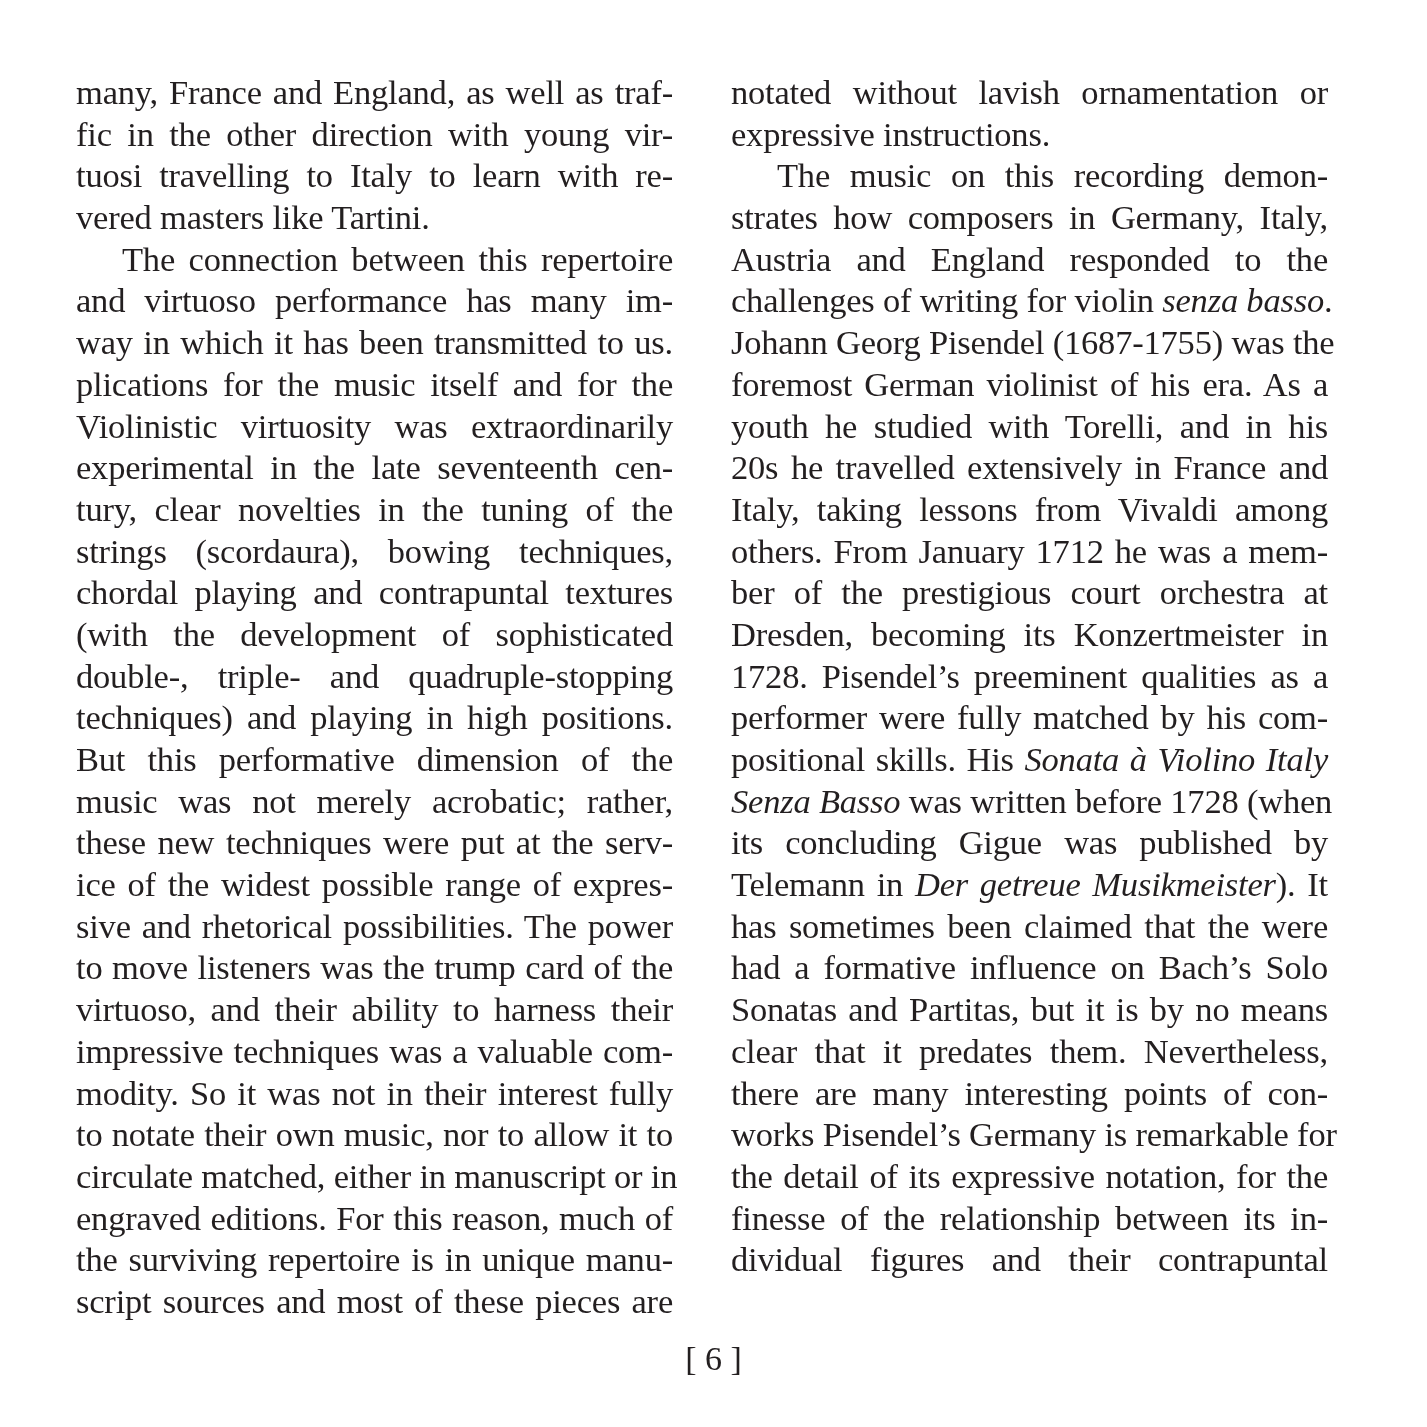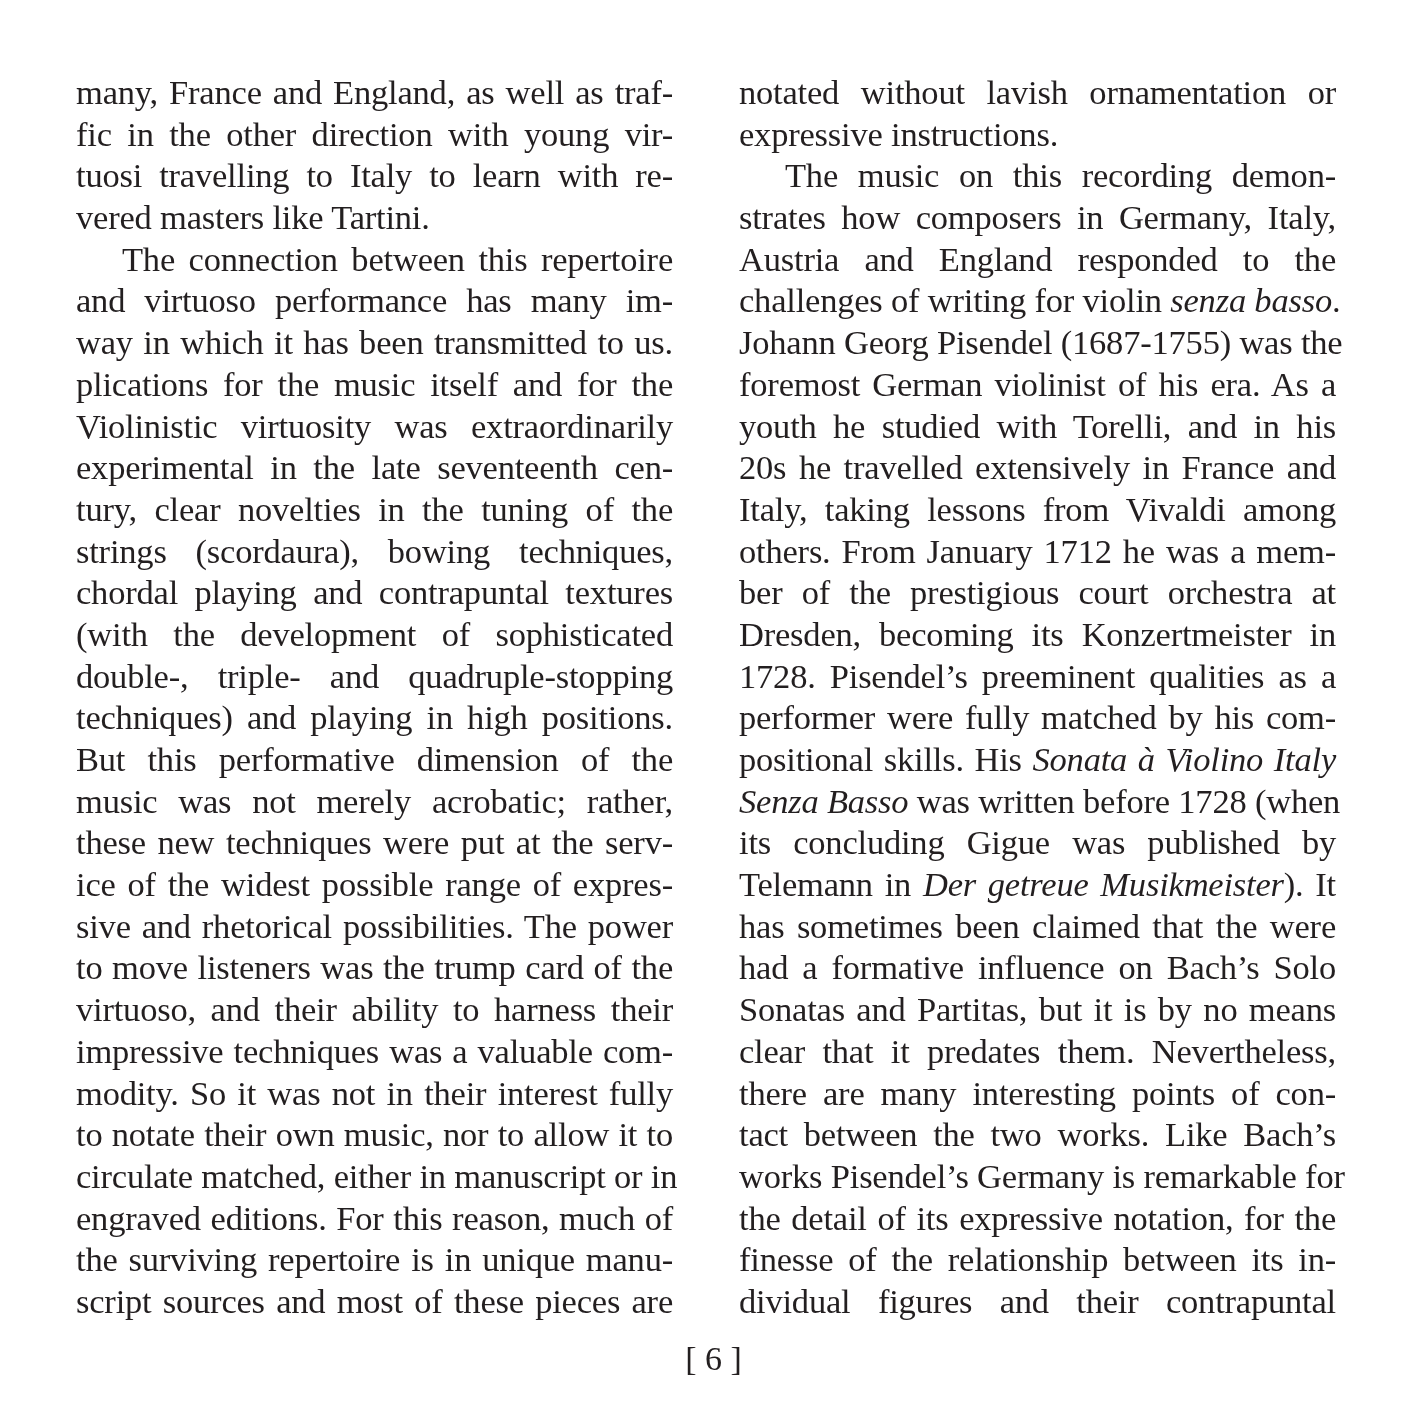--- a/index.html
+++ b/index.html
@@ -8,21 +8,21 @@
     position: absolute;
     top: 72px;
     width: 597px;
     font-family: "Liberation Serif", "DejaVu Serif", serif;
     font-size: 34.5px;
     line-height: 41.7px;
     color: #231f20;
     letter-spacing: -0.2px;
   }
   .col-left { left: 76px; }
-  .col-right { left: 731px; margin-left: 8px; }
+  .col-right { left: 731px; }
   .line {
     display: block;
     white-space: nowrap;
     text-align: justify;
     text-align-last: justify;
     height: 41.7px;
     overflow: visible;
   }
   .line.last { text-align-last: left; }
   .line.indent { padding-left: 46px; }
@@ -91,19 +91,18 @@
     <div class="line">performer were fully matched by his com-</div>
     <div class="line"><span>positional skills. His </span><i>Sonata à Violino Italy</i></div>
     <div class="line"><i>Senza Basso</i><span> was written before 1728 (when</span></div>
     <div class="line">its concluding Gigue was published by</div>
     <div class="line"><span>Telemann in </span><i>Der getreue Musikmeister</i><span>).  It</span></div>
     <div class="line">has sometimes been claimed that the were</div>
     <div class="line">had a formative influence on Bach’s Solo</div>
     <div class="line">Sonatas and Partitas, but it is by no means</div>
     <div class="line">clear that it predates them. Nevertheless,</div>
     <div class="line">there are many interesting points of con-</div>
-    <div class="line">tact between the two works. Like Bach’s</div>
     <div class="line">works Pisendel’s Germany is remarkable for</div>
     <div class="line">the detail of its expressive notation, for the</div>
     <div class="line">finesse of the relationship between its in-</div>
     <div class="line">dividual figures and their contrapuntal</div>
   </div>
 <div class="folio">[ 6 ]</div>
 
 </body></html>

